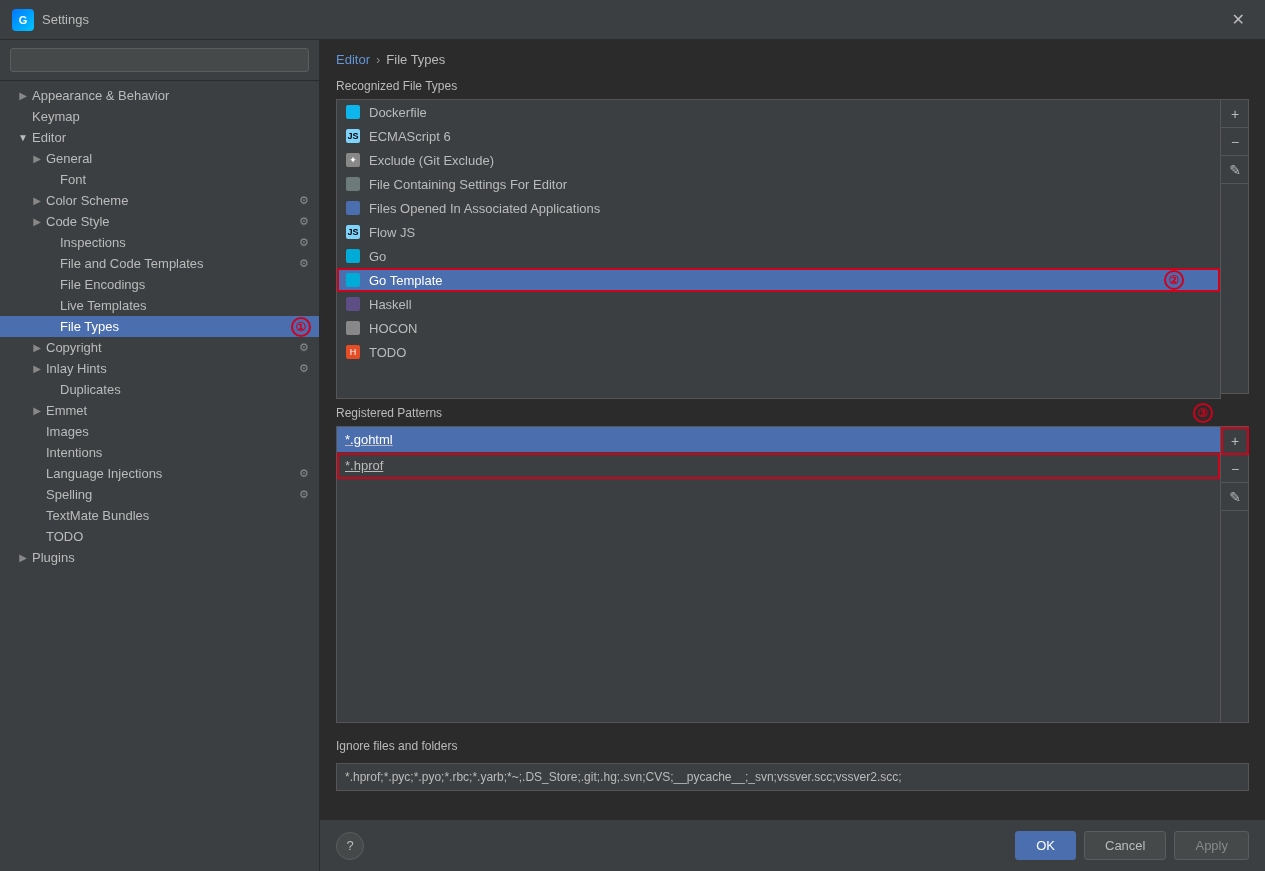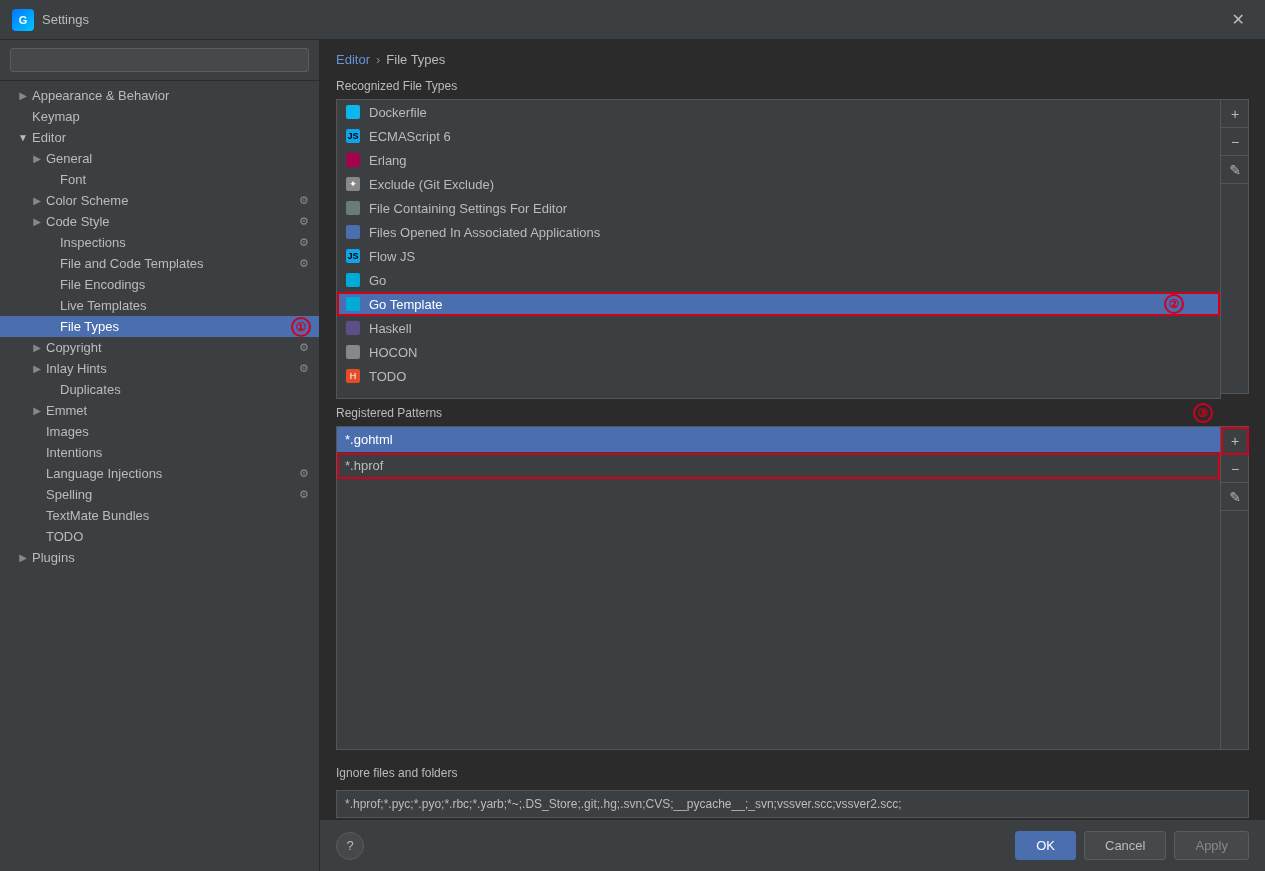--- a/index.html
+++ b/index.html
@@ -209,21 +209,21 @@
       border-bottom: 1px solid #555;
     }
     .side-btn.highlighted {
       outline: 2px solid #d0021b;
       outline-offset: -2px;
     }
     
     .ignore-section {
       margin-top: 12px;
       flex-shrink: 0;
-      padding-bottom: 1px;
+      padding-bottom: 28px;
     }
     .ignore-input {
       width: 100%;
       background: #3c3f41;
       border: 1px solid #555;
       color: #bbb;
       padding: 6px 8px;
       font-size: 12px;
       outline: none;
       margin-top: 4px;
@@ -268,21 +268,21 @@
       background: #45494a;
       border: 1px solid #5a5d5e;
       color: #bbb;
       display: flex; align-items: center; justify-content: center;
       cursor: pointer;
       font-size: 13px;
       margin-right: auto;
     }
     
     .icon-docker { background: #0db7ed; width:14px; height:14px; border-radius:2px; }
-    .icon-js { background: #0ea5e9; width:14px; height:14px; border-radius:2px; font-size:9px; font-weight:bold; color:#000; display:flex;align-items:center;justify-content:center; }
+    .icon-js { background: #7dd3fc; width:14px; height:14px; border-radius:2px; font-size:9px; font-weight:bold; color:#000; display:flex;align-items:center;justify-content:center; }
     .icon-erlang { background: #a4024d; width:14px; height:14px; border-radius:2px; }
     .icon-git { background: #888; width:14px; height:14px; border-radius:2px; font-size:9px; color:#fff; display:flex;align-items:center;justify-content:center; }
     .icon-settings { background: #6c7a7a; width:14px; height:14px; border-radius:2px; }
     .icon-file { background: #4b6eaf; width:14px; height:14px; border-radius:2px; }
     .icon-go { background: #00acd7; width:14px; height:14px; border-radius:2px; }
     .icon-gotemplate { background: #00acd7; width:14px; height:14px; border-radius:2px; }
     .icon-haskell { background: #5d4f85; width:14px; height:14px; border-radius:2px; }
     .icon-hocon { background: #888; width:14px; height:14px; border-radius:2px; }
     .icon-html { background: #e44d26; width:14px; height:14px; border-radius:2px; font-size:9px; color:#fff; display:flex;align-items:center;justify-content:center; }
   </style>
@@ -450,26 +450,20 @@
             <span>Dockerfile</span>
           </div>
 
           <div class="file-type-item">
             <div class="file-type-icon">
                 <div class="icon-js">JS</div>
               </div>
             <span>ECMAScript 6</span>
           </div>
 
-          <div class="file-type-item">
-            <div class="file-type-icon">
-                <div class="icon-erlang"></div>
-              </div>
-            <span>Erlang</span>
-          </div>
 
           <div class="file-type-item">
             <div class="file-type-icon">
                 <div class="icon-git">✦</div>
               </div>
             <span>Exclude (Git Exclude)</span>
           </div>
 
           <div class="file-type-item">
             <div class="file-type-icon">
@@ -535,21 +529,21 @@
           <div class="side-btn">✎</div>
         </div>
       </div>
 
       <div class="patterns-area">
         <div style="display:flex;align-items:center;margin-bottom:6px;position:relative;">
           <span class="section-label" style="margin:0;">Registered Patterns</span>
           <span style="position:absolute;right:36px;top:50%;transform:translateY(-50%);border:2.5px solid #d0021b;border-radius:50%;width:20px;height:20px;display:flex;align-items:center;justify-content:center;color:#d0021b;font-weight:bold;font-size:12px;background:rgba(43,43,43,0.9);">③</span>
         </div>
         <div style="display:flex;flex:1;min-height:0;height:90px;">
-          <div class="patterns-list" style="flex:1;">
+          <div class="patterns-list" style="flex:1;text-decoration:underline;">
 
             <div class="pattern-item selected">
               <span>*.gohtml</span>
             </div>
 
             <div class="pattern-item highlighted">
               <span>*.hprof</span>
             </div>
           </div>
           <div style="display:flex;flex-direction:column;background:#3c3f41;border:1px solid #555;border-left:none;width:28px;">

